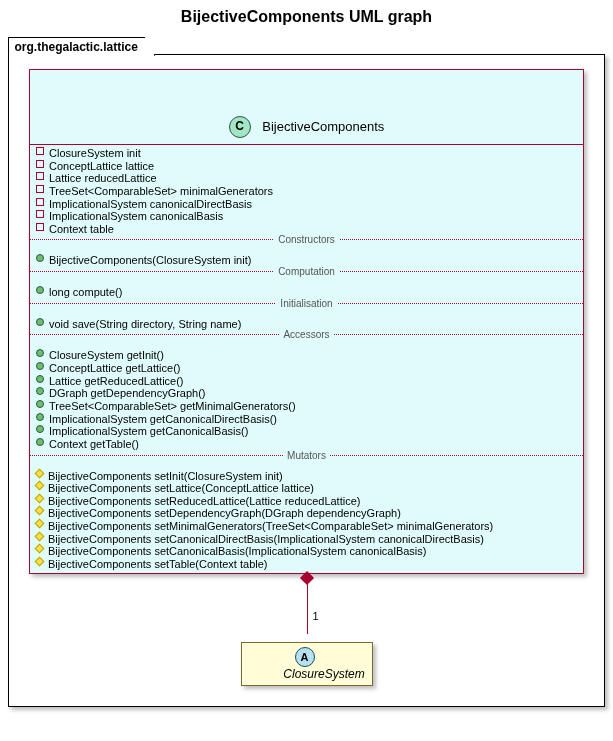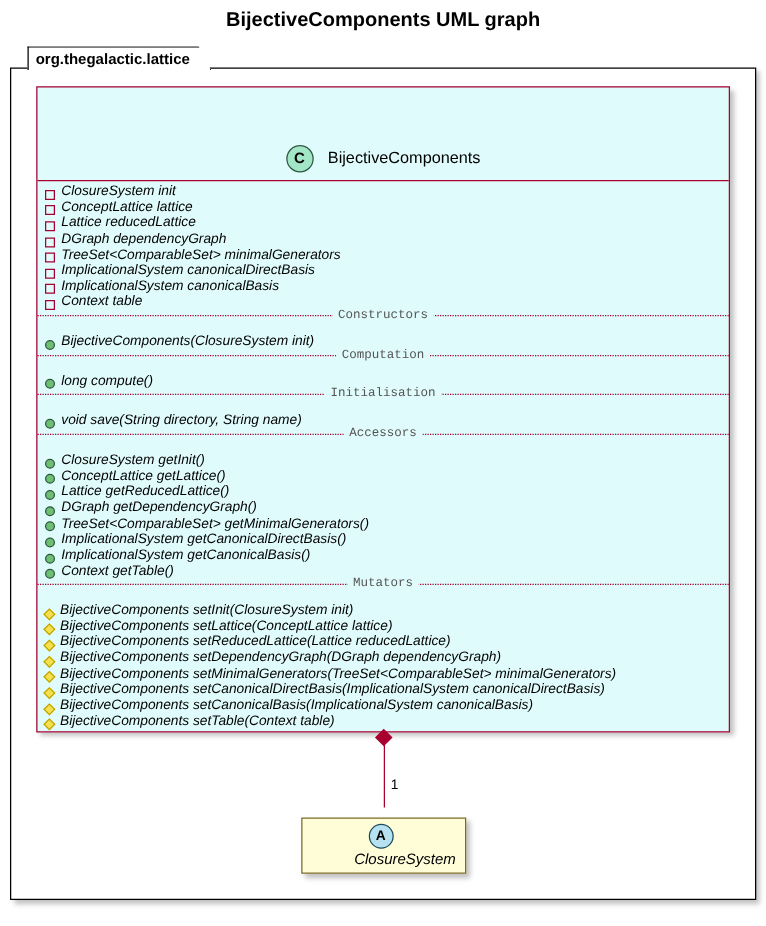--- a/index.html
+++ b/index.html
@@ -35,21 +35,20 @@
     left: -1.5px;
     height: 18px;
     padding: 0 16px 0 6px;
     border: 1.5px solid #000;
     border-bottom: none;
     background: #fff;
     font-weight: bold;
     font-size: 12px;
     line-height: 18px;
     clip-path: polygon(0 0, calc(100% - 10px) 0, 100% 100%, 0 100%);
-    margin-left: 14px;
   }
   .package-body {
     padding: 14px 20px 20px 20px;
   }
   .class-box {
     border: 1.5px solid #a8002f;
     background: #e0fbfb;
     font-size: 11px;
     line-height: 1.15;
     box-shadow: 3px 3px 4px rgba(0,0,0,0.25);
@@ -80,37 +79,35 @@
   }
   .section {
     padding: 2px 6px 2px 6px;
   }
   .section-sep {
     border-top: 1px dotted #a8002f;
     margin: 2px 0;
     position: relative;
     text-align: center;
     height: 10px;
-    font-family: Liberation Mono, monospace;
   }
   .section-sep span {
     position: relative;
     top: -7px;
     padding: 0 4px;
     font-size: 10px;
     color: #555;
     background: #e0fbfb;
   }
   .member {
     display: flex;
-    align-items: flex-end;
+    align-items: flex-start;
     gap: 5px;
     padding: 0 0 0 0;
     white-space: nowrap;
-    font-style: italic;
   }
   .marker {
     width: 8px;
     height: 8px;
     flex: 0 0 8px;
     box-sizing: border-box;
   }
   .marker.square-open {
     border: 1.5px solid #a8002f;
   }
@@ -211,24 +208,20 @@
             <div class="member">
               <span class="marker square-open"></span>
               <span>ConceptLattice lattice</span>
             </div>
             <div class="member">
               <span class="marker square-open"></span>
               <span>Lattice reducedLattice</span>
             </div>
             <div class="member">
               <span class="marker square-open"></span>
-              <span>DGraph dependencyGraph</span>
-            </div>
-            <div class="member">
-              <span class="marker square-open"></span>
               <span>TreeSet&lt;ComparableSet&gt; minimalGenerators</span>
             </div>
             <div class="member">
               <span class="marker square-open"></span>
               <span>ImplicationalSystem canonicalDirectBasis</span>
             </div>
             <div class="member">
               <span class="marker square-open"></span>
               <span>ImplicationalSystem canonicalBasis</span>
             </div>

